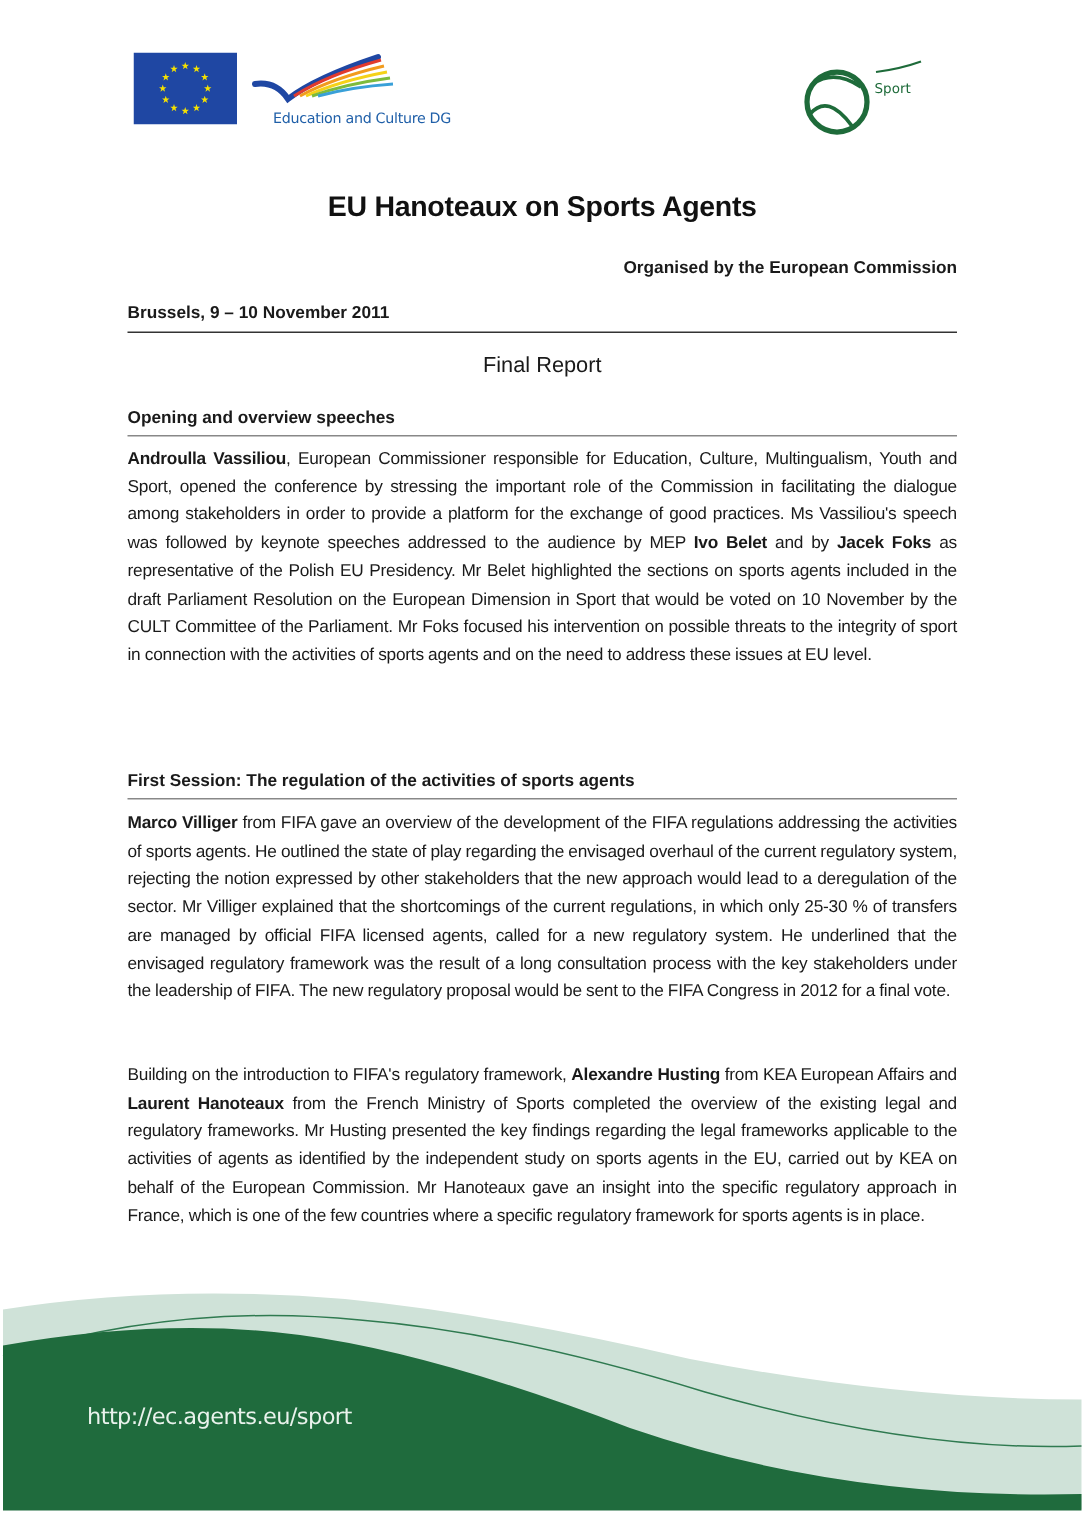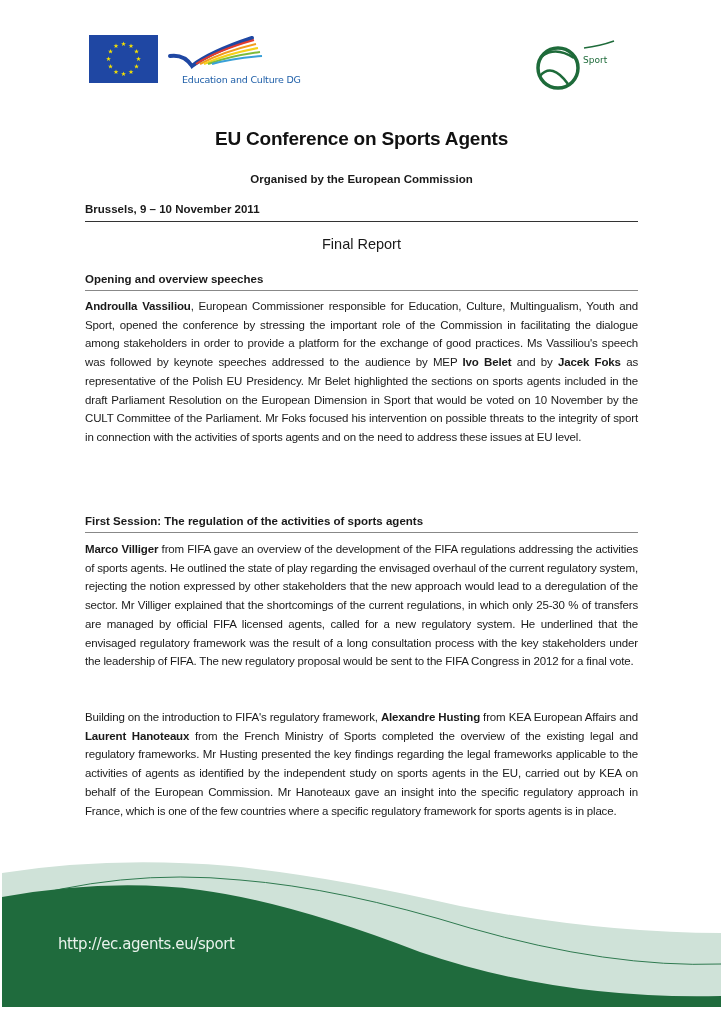--- a/index.html
+++ b/index.html
@@ -11,21 +11,21 @@
   .logo-eac-text { position: absolute; left: 166px; top: 74px; font-size: 9.5px; color: #1f5fa8;
                    font-family: "DejaVu Sans", sans-serif; letter-spacing: -0.2px; white-space: nowrap; margin-left: 16px; }
   .logo-sport { position: absolute; left: 530px; top: 32px; width: 100px; height: 60px; }
   .logo-sport-text { position: absolute; left: 583px; top: 35px; font-size: 9px; color: #1e6b3a;
                      font-family: "DejaVu Sans", sans-serif; margin-top: 20px; }
 
   .content { position: absolute; left: 85px; top: 0; width: 553px; }
 
   .title { position: absolute; left: 0; width: 553px; top: 128px; text-align: center;
            font-size: 19px; font-weight: bold; color: #111; letter-spacing: -0.2px; }
-  .subtitle { position: absolute; left: 0; width: 553px; top: 173px; text-align: center;
+  .subtitle { position: absolute; left: 0; width: 553px; top: 173px; text-align: right;
               font-size: 11.5px; font-weight: bold; }
   .date { position: absolute; left: 0; width: 553px; top: 203px; text-align: left;
           font-size: 11.5px; font-weight: bold; }
   .rule { position: absolute; left: 0; width: 553px; height: 0; border-top: 1px solid #333; }
   .rule.light { border-top: 1px solid #888; }
   .report-title { position: absolute; left: 0; width: 553px; top: 236px; text-align: center;
                   font-size: 14.5px; font-weight: normal; }
   .section-heading { position: absolute; left: 0; font-size: 11.5px; font-weight: bold; }
 
   .para { position: absolute; left: 0; width: 553px; font-size: 11.5px; line-height: 18.7px;
@@ -69,21 +69,21 @@
 
 <svg class="logo-sport" viewBox="0 0 100 60">
   <circle cx="28" cy="36" r="20" stroke="#1e6b3a" stroke-width="3.5" fill="none"></circle>
   <path d="M12 24 Q26 14 44 26" stroke="#1e6b3a" stroke-width="2.5" fill="none"></path>
   <path d="M10 44 Q22 30 38 52" stroke="#1e6b3a" stroke-width="2.5" fill="none"></path>
   <path d="M54 16 Q70 14 84 9" stroke="#1e6b3a" stroke-width="1.5" fill="none"></path>
 </svg>
 <div class="logo-sport-text">Sport</div>
 
 <div class="content">
-  <div class="title">EU Conference on Sports Agents</div>
+  <div class="title">EU Hanoteaux on Sports Agents</div>
   <div class="subtitle">Organised by the European Commission</div>
   <div class="date">Brussels, 9 – 10 November 2011</div>
   <div class="rule" style="top:221px;"></div>
   <div class="report-title">Final Report</div>
 
   <div class="section-heading" style="top:273px;">Opening and overview speeches</div>
   <div class="rule light" style="top:290px;"></div>
   <div class="para" style="top:297px;"><b>Androulla Vassiliou</b><span>, European Commissioner responsible for Education, Culture, Multingualism, Youth and Sport, opened the conference by stressing the important role of the Commission in facilitating the dialogue among stakeholders in order to provide a platform for the exchange of good practices. Ms Vassiliou's speech was followed by keynote speeches addressed to the audience by MEP </span><b>Ivo Belet</b><span> and by </span><b>Jacek Foks</b><span> as representative of the Polish EU Presidency. Mr Belet highlighted the sections on sports agents included in the draft Parliament Resolution on the European Dimension in Sport that would be voted on 10 November by the CULT Committee of the Parliament. Mr Foks focused his intervention on possible threats to the integrity of sport in connection with the activities of sports agents and on the need to address these issues at EU level.</span></div>
 
   <div class="section-heading" style="top:515px;">First Session: The regulation of the activities of sports agents</div>

